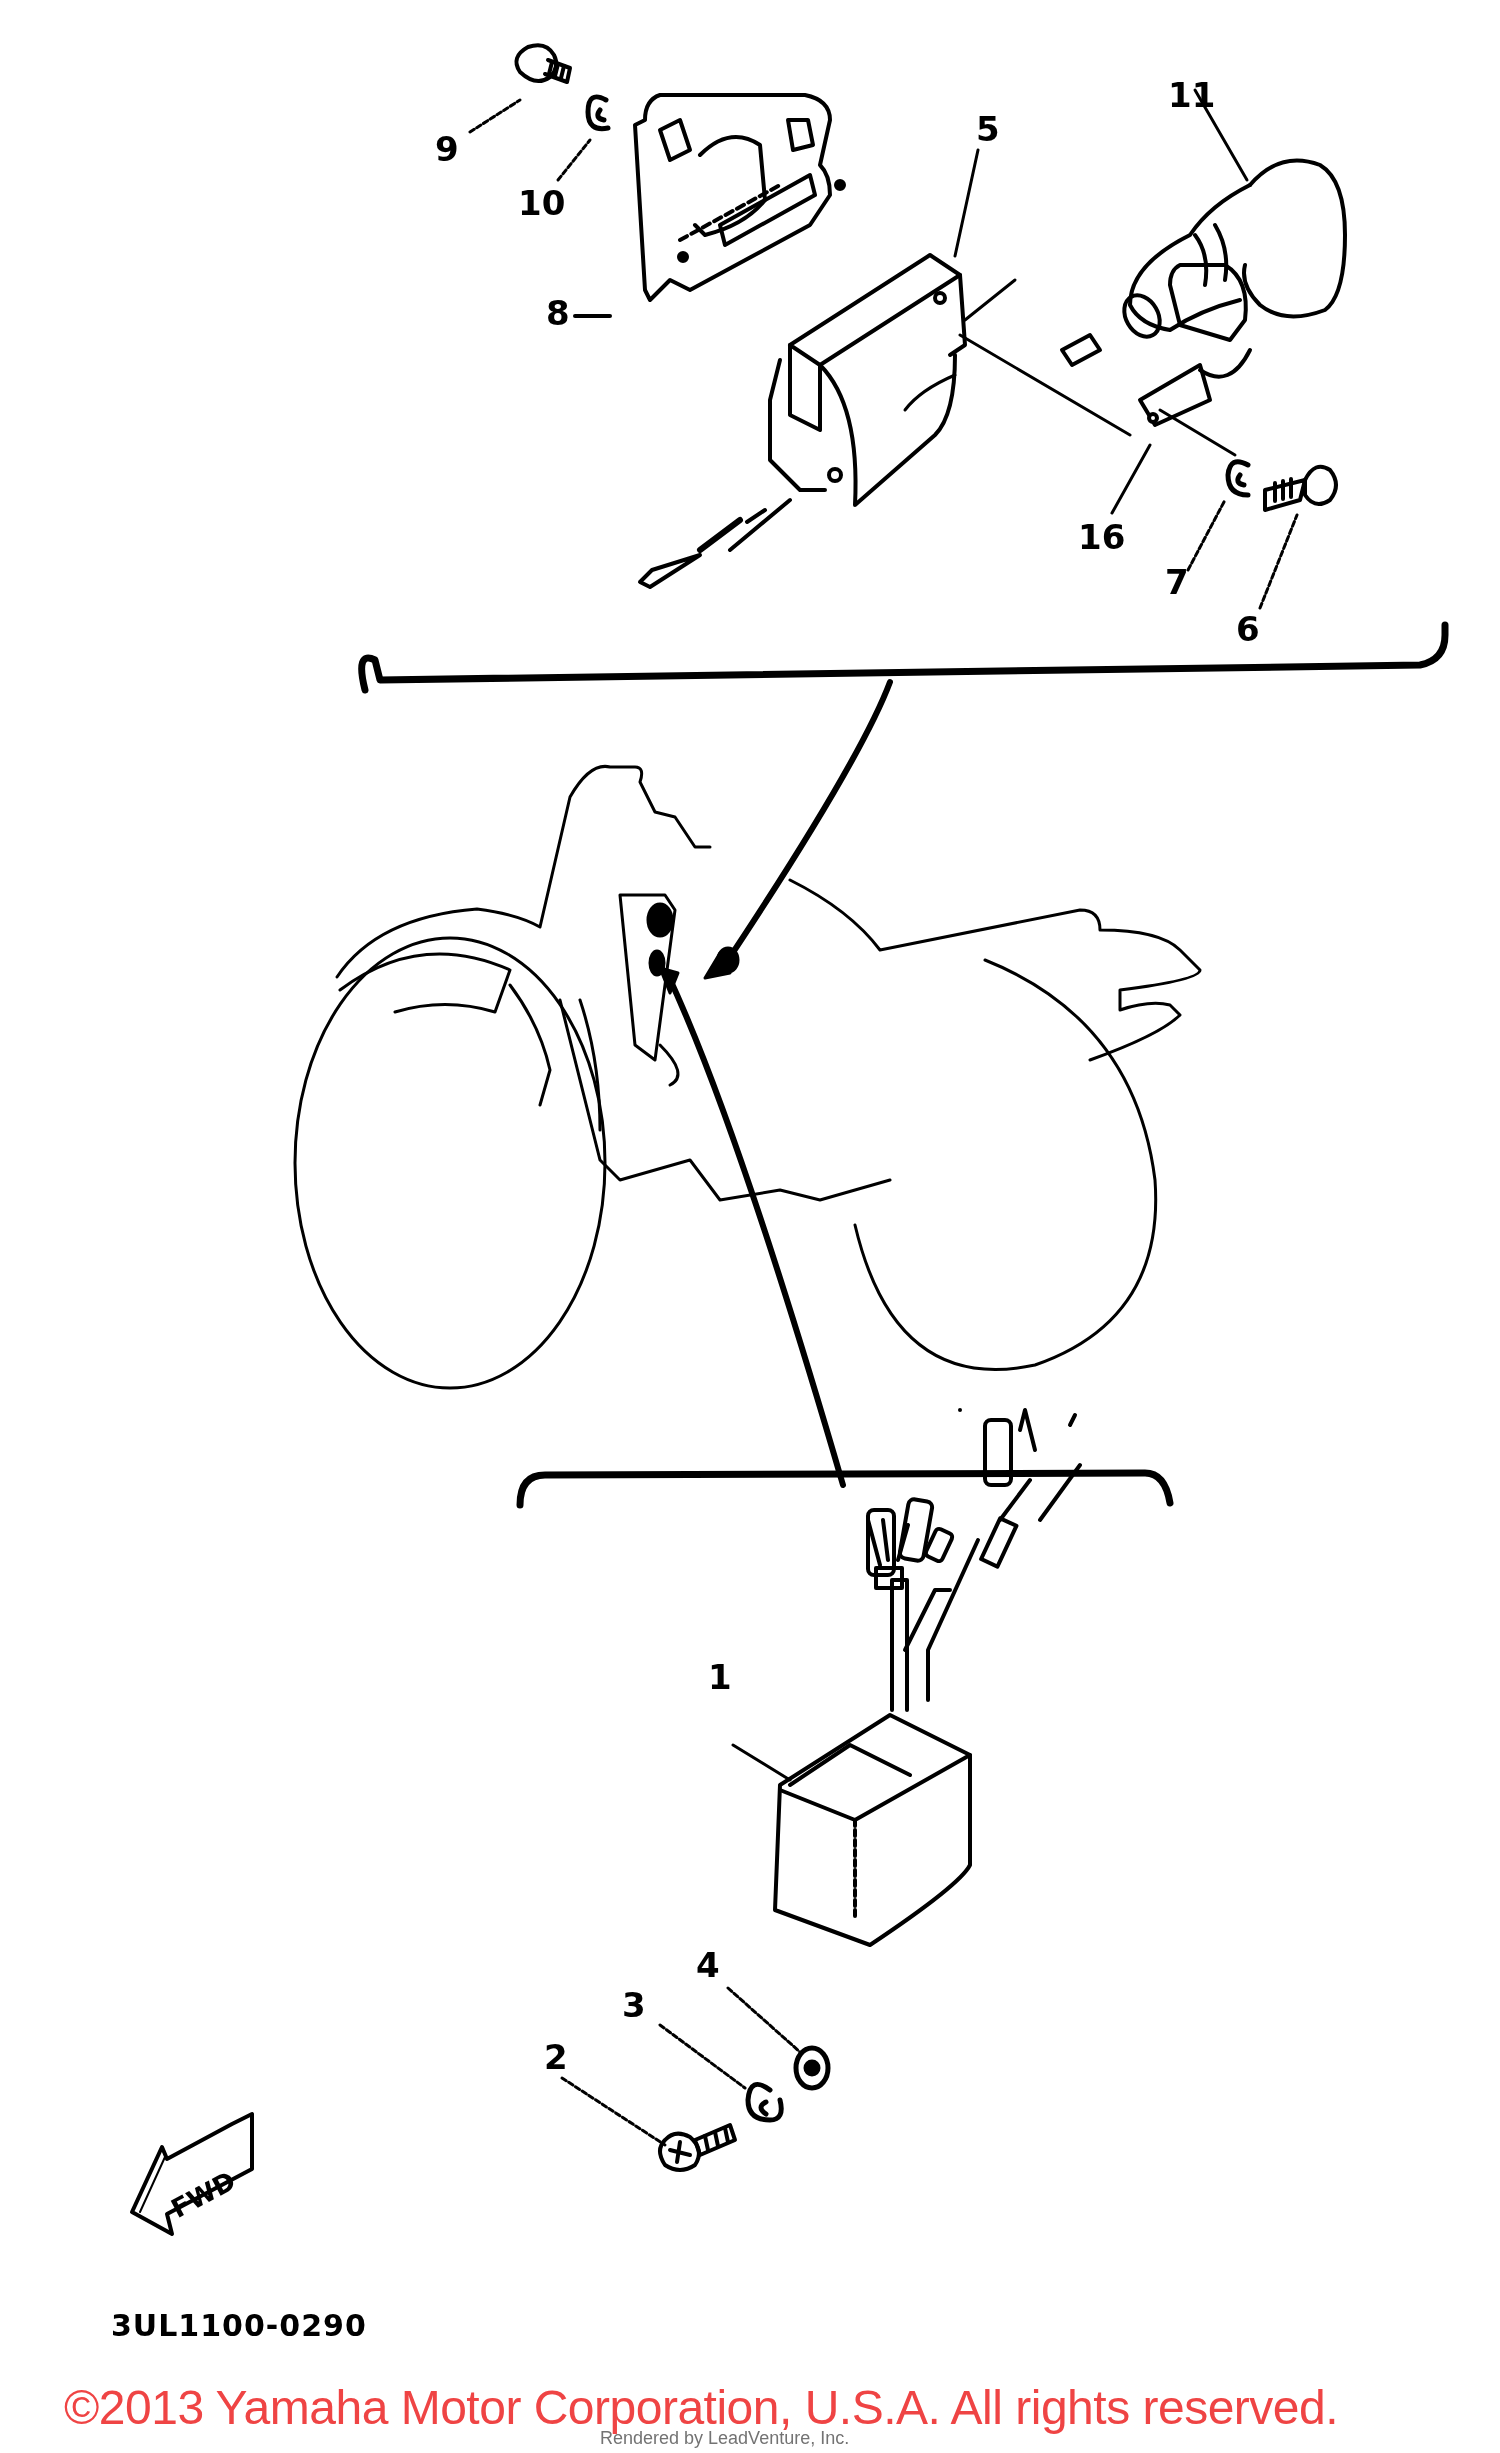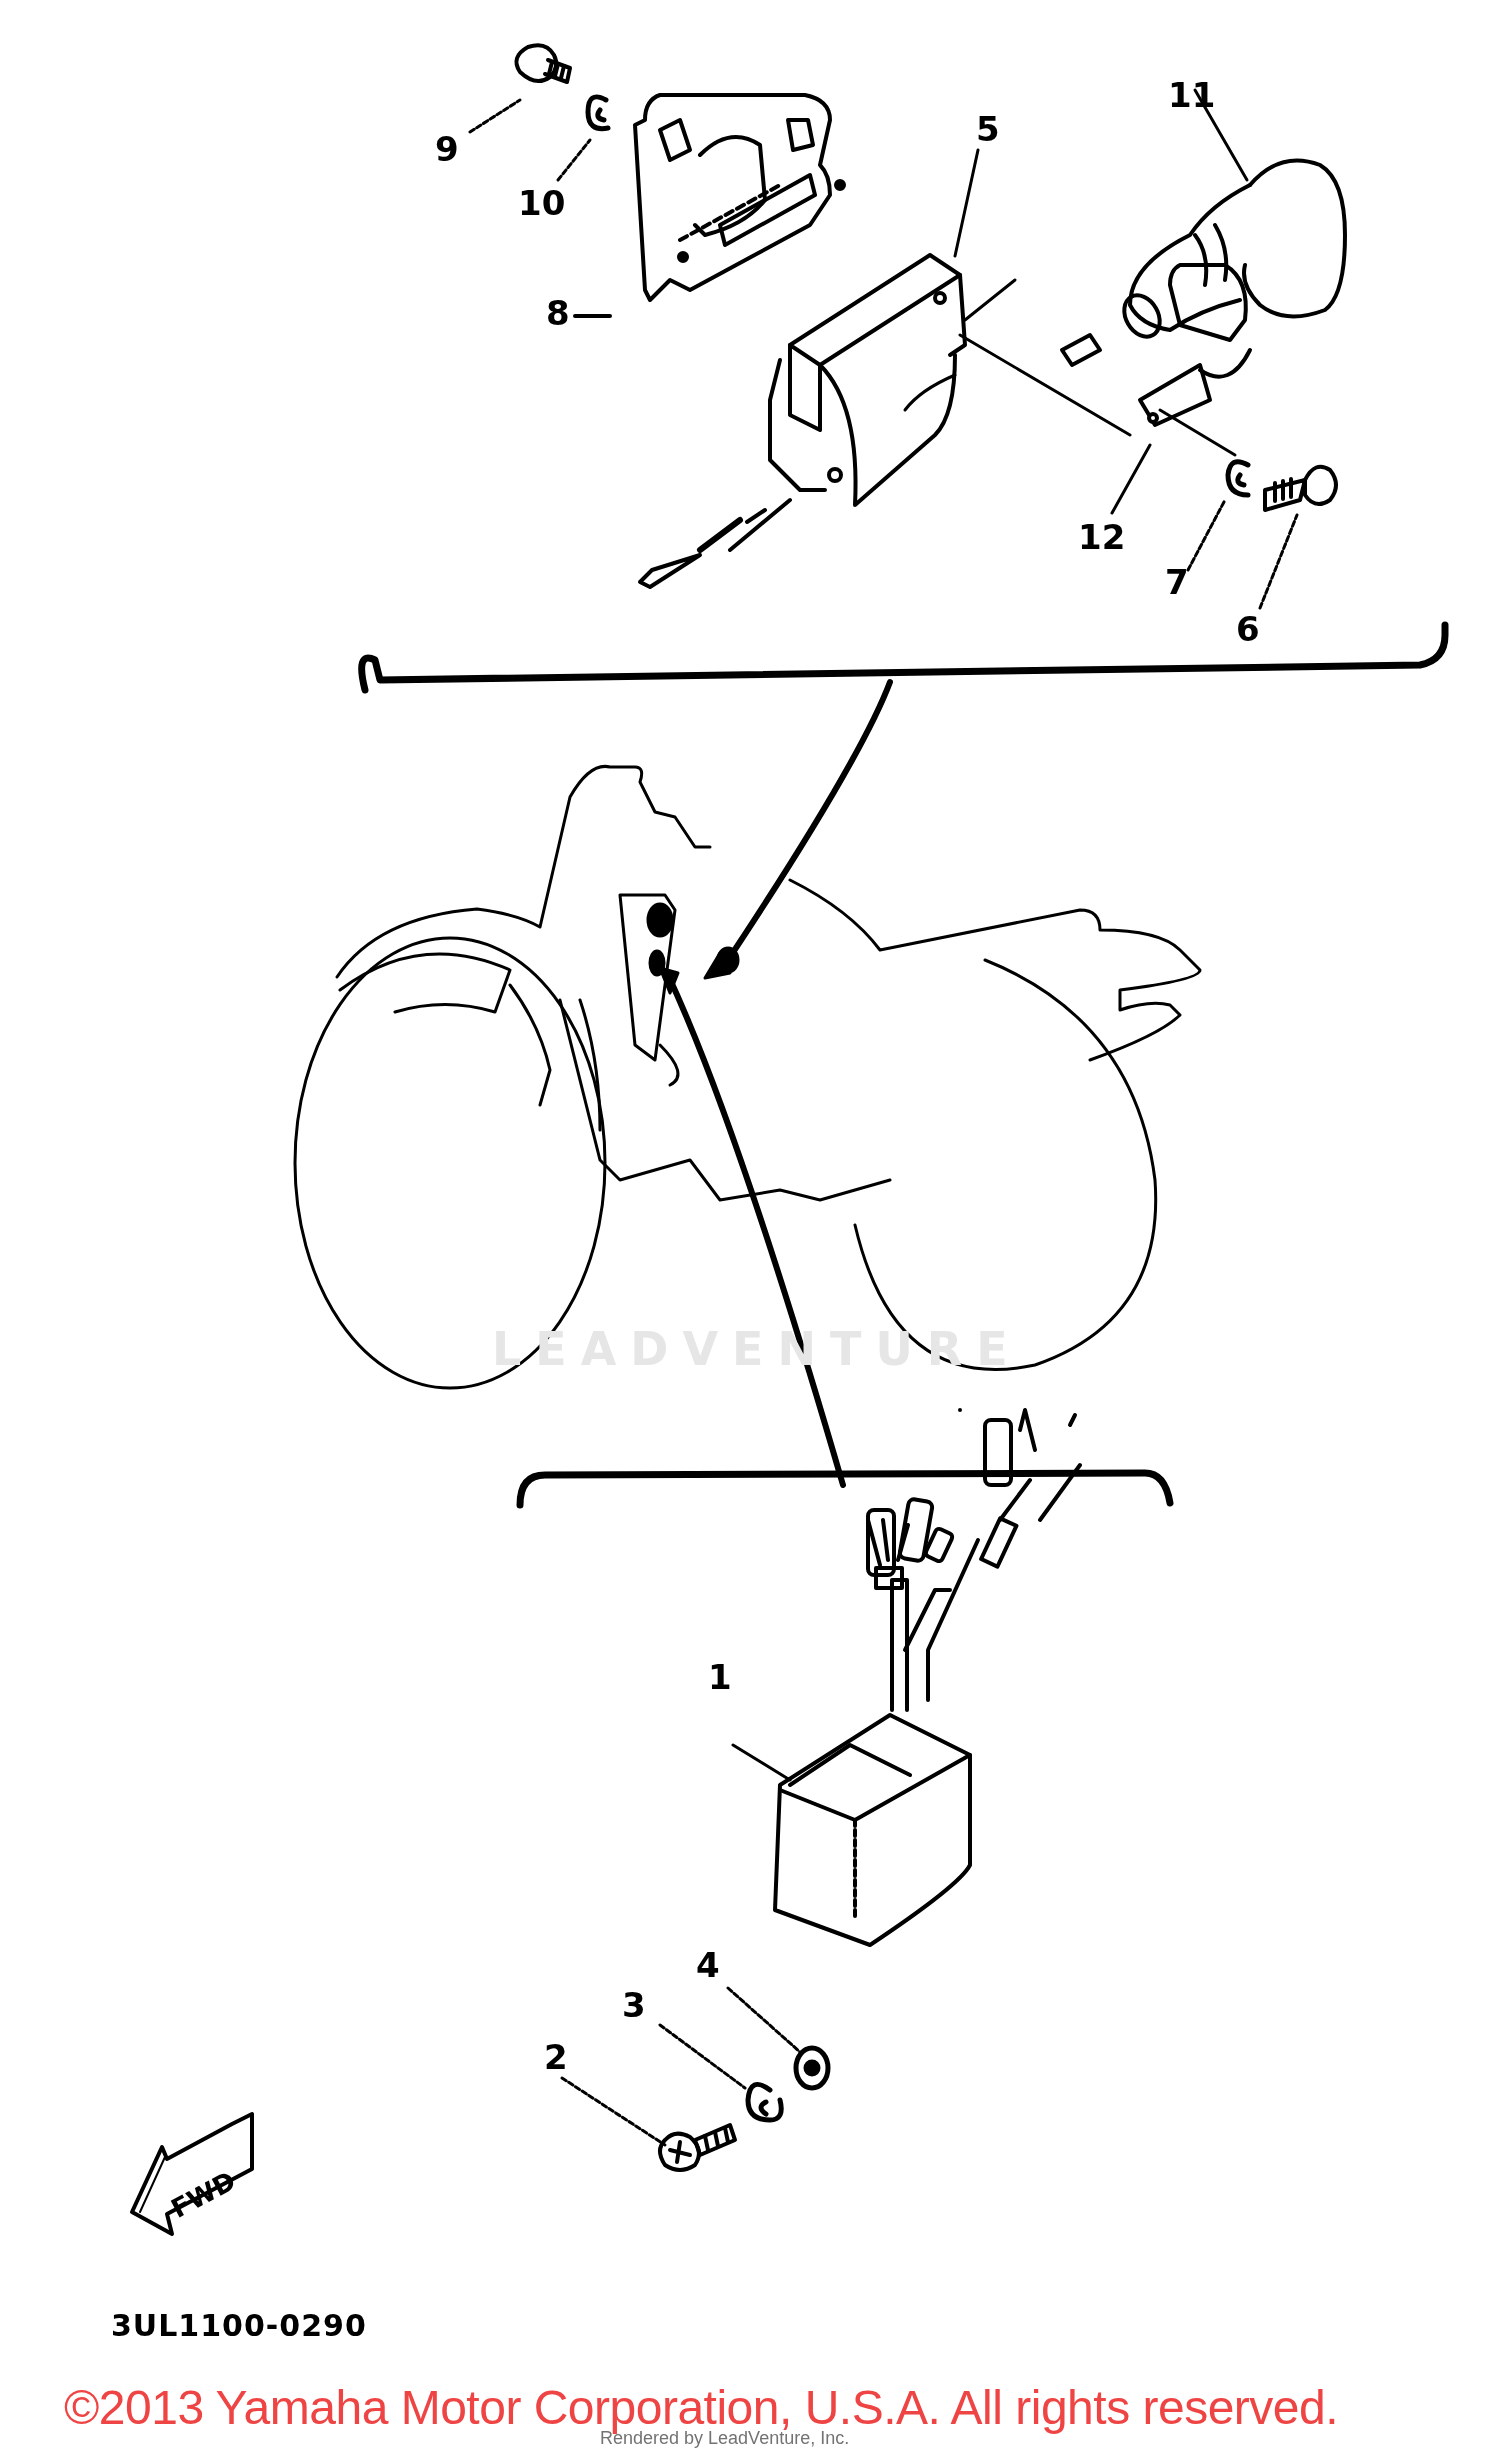--- a/index.html
+++ b/index.html
@@ -156,31 +156,30 @@
       <line x1="562" y1="2078" x2="665" y2="2145" stroke-width="3" stroke-dasharray="5 3"></line>
 
       <g stroke-width="4">
         <path d="M132 2212 l30 -65 l5 12 l65 -35 l20 -10 l0 55 l-85 45 l5 20 z" fill="#fff"></path>
         <path d="M140 2212 l25 -55" stroke-width="2"></path>
         <text x="168" y="2210" class="fwd-label" fill="#000" stroke="none" transform="rotate(-28 190 2195)">FWD</text>
       </g>
     </g>
   </svg>
 
-  <div class="watermark">LEADVENTURE</div>
 
   <div class="callout" style="left:708px; top:1660px;">1</div>
   <div class="callout" style="left:544px; top:2040px;">2</div>
   <div class="callout" style="left:622px; top:1988px;">3</div>
   <div class="callout" style="left:696px; top:1948px;">4</div>
   <div class="callout" style="left:976px; top:112px;">5</div>
   <div class="callout" style="left:1236px; top:612px;">6</div>
   <div class="callout" style="left:1165px; top:565px;">7</div>
   <div class="callout" style="left:546px; top:296px;">8</div>
   <div class="callout" style="left:435px; top:132px;">9</div>
   <div class="callout" style="left:518px; top:186px;">10</div>
   <div class="callout" style="left:1168px; top:46px;margin-top:32px;">11</div>
-  <div class="callout" style="left:1078px; top:520px;">12</div>
+  <div class="callout" style="left:1078px; top:520px;">16</div>
 
   <div class="diagram-code">3UL1100-0290</div>
   <div class="copyright">©2013 Yamaha Motor Corporation, U.S.A. All rights reserved.</div>
   <div class="rendered-by">Rendered by LeadVenture, Inc.</div>
 </div>
 
 </body></html>

